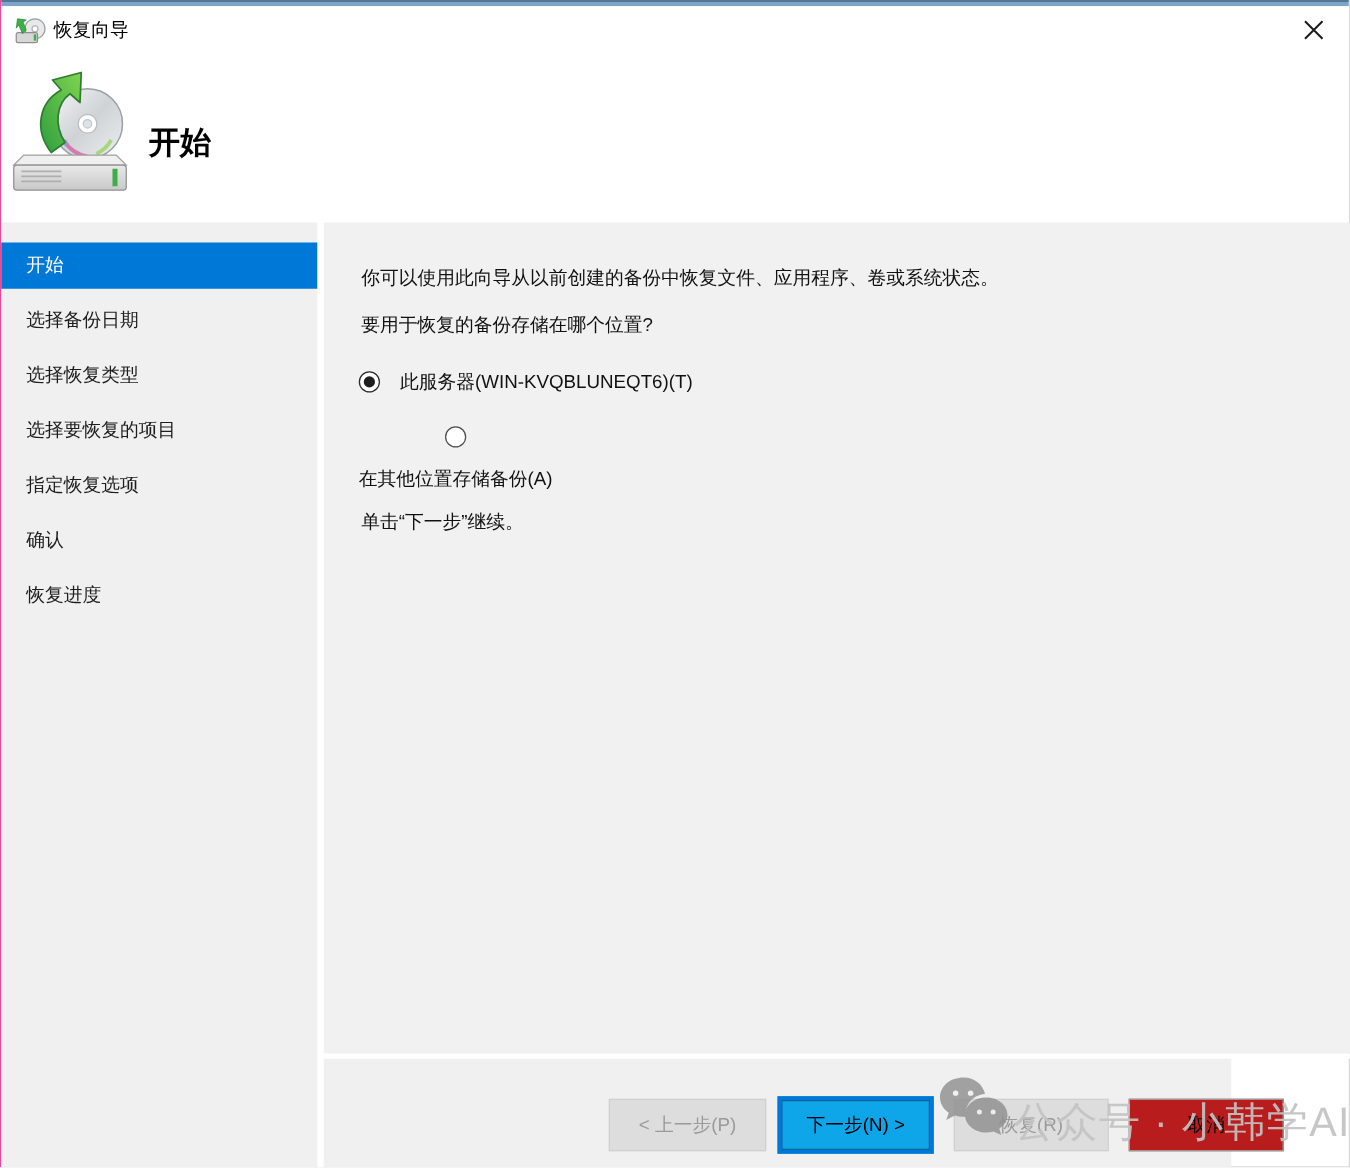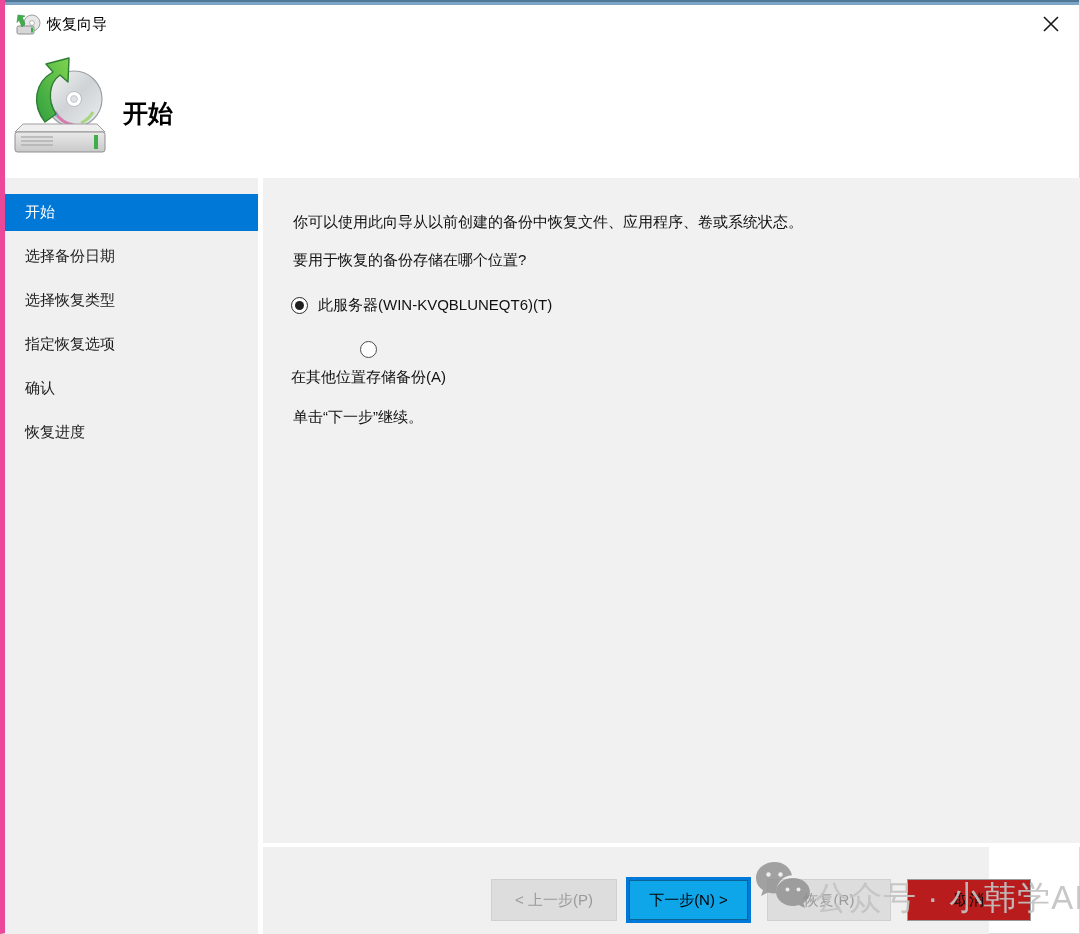--- a/index.html
+++ b/index.html
@@ -1,19 +1,19 @@
 <!DOCTYPE html>
 <html><head>
 <meta charset="utf-8">
 <style>
   * { margin:0; padding:0; box-sizing:border-box; }
   html,body { width:1080px; height:934px; background:#fff; font-family:"Liberation Sans","DejaVu Sans",sans-serif; overflow:hidden; }
   .window {
     position:relative; width:1080px; height:934px; background:#ffffff;
-    border-left:5px solid #ec4899; border-right:1px solid #d9d9d9; border-bottom:1px solid #d9d9d9;
+    border-left:1px solid #ec4899; border-right:1px solid #d9d9d9; border-bottom:1px solid #d9d9d9;
   }
   .top-border { position:absolute; left:0; top:0; width:100%; height:5px;
     background:linear-gradient(to bottom,#4f7796 0 2px,#7ba4c6 2px 100%); }
   
   .titlebar { position:absolute; left:0; top:5px; width:100%; height:42px; background:#fff; }
   .titlebar .app-ico { position:absolute; left:10px; top:7px; }
   .titlebar .ttl { position:absolute; left:42px; top:10px; font-size:15px; color:#000; }
   .close-btn { position:absolute; right:8px; top:4px; width:40px; height:34px; display:flex; align-items:center; justify-content:center; cursor:pointer; }
   
   .header { position:absolute; left:0; top:47px; width:100%; height:131px; background:#fff; }
@@ -21,21 +21,21 @@
   .header .page-title { position:absolute; left:118px; top:50px; font-size:25px; font-weight:bold; color:#000; }
   
   .sidebar { position:absolute; left:0; top:178px; width:253px; height:756px; background:#f0f0f0; padding-top:16px; }
   .side-item { height:37px; margin-bottom:7px; display:flex; align-items:center; padding-left:20px; font-size:15px; color:#1d1d1d; }
   .side-item.selected { background:#0078d7; color:#fff; }
   .v-sep { position:absolute; left:253px; top:178px; width:5px; height:756px; background:#fff; }
   .content { position:absolute; left:258px; top:178px; width:822px; height:665px; background:#f1f1f1;padding-left:36px; }
   .content .line { position:absolute; left:30px; font-size:15px; color:#111; }
   .intro { top:35px; }
   .question { top:73px; }
-  .opt-row { position:absolute; left:28px; display:flex; align-items:center; gap:10px; cursor:pointer; }
+  .opt-row { position:absolute; left:28px; display:flex; align-items:center; gap:16px; cursor:pointer; }
   .opt1 { top:118px; }
   .opt2 { top:163px;flex-direction:column; }
   .radio { width:17px; height:17px; border-radius:50%; background:#fff; border:1px solid #4d4d4d; position:relative; flex:0 0 auto; }
   .radio.checked { border-color:#2b2b2b; }
   .radio.checked::after { content:""; position:absolute; left:3px; top:3px; width:9px; height:9px; border-radius:50%; background:#1f1f1f; }
   .opt-label { font-size:15px; color:#111; }
   .note { top:230px; }
   
   .h-sep { position:absolute; left:258px; top:843px; width:822px; height:4px; background:#fff; }
   .footer { position:absolute; left:258px; top:847px; width:726px; height:87px; background:#f0f0f0;padding-left:32px; }
@@ -113,20 +113,21 @@
         <rect x="83" y="83" width="4" height="14" fill="#3fae49"></rect>
       </svg>
     </span>
     <span class="page-title">开始</span>
   </div>
 
   <div class="sidebar">
     <div class="side-item selected">开始</div>
     <div class="side-item">选择备份日期</div>
     <div class="side-item">选择恢复类型</div>
+    <div class="side-item">选择要恢复的项目</div>
     <div class="side-item">指定恢复选项</div>
     <div class="side-item">确认</div>
     <div class="side-item">恢复进度</div>
   </div>
   <div class="v-sep"></div>
 
   <div class="content">
     <div class="line intro">你可以使用此向导从以前创建的备份中恢复文件、应用程序、卷或系统状态。</div>
     <div class="line question">要用于恢复的备份存储在哪个位置?</div>
 

